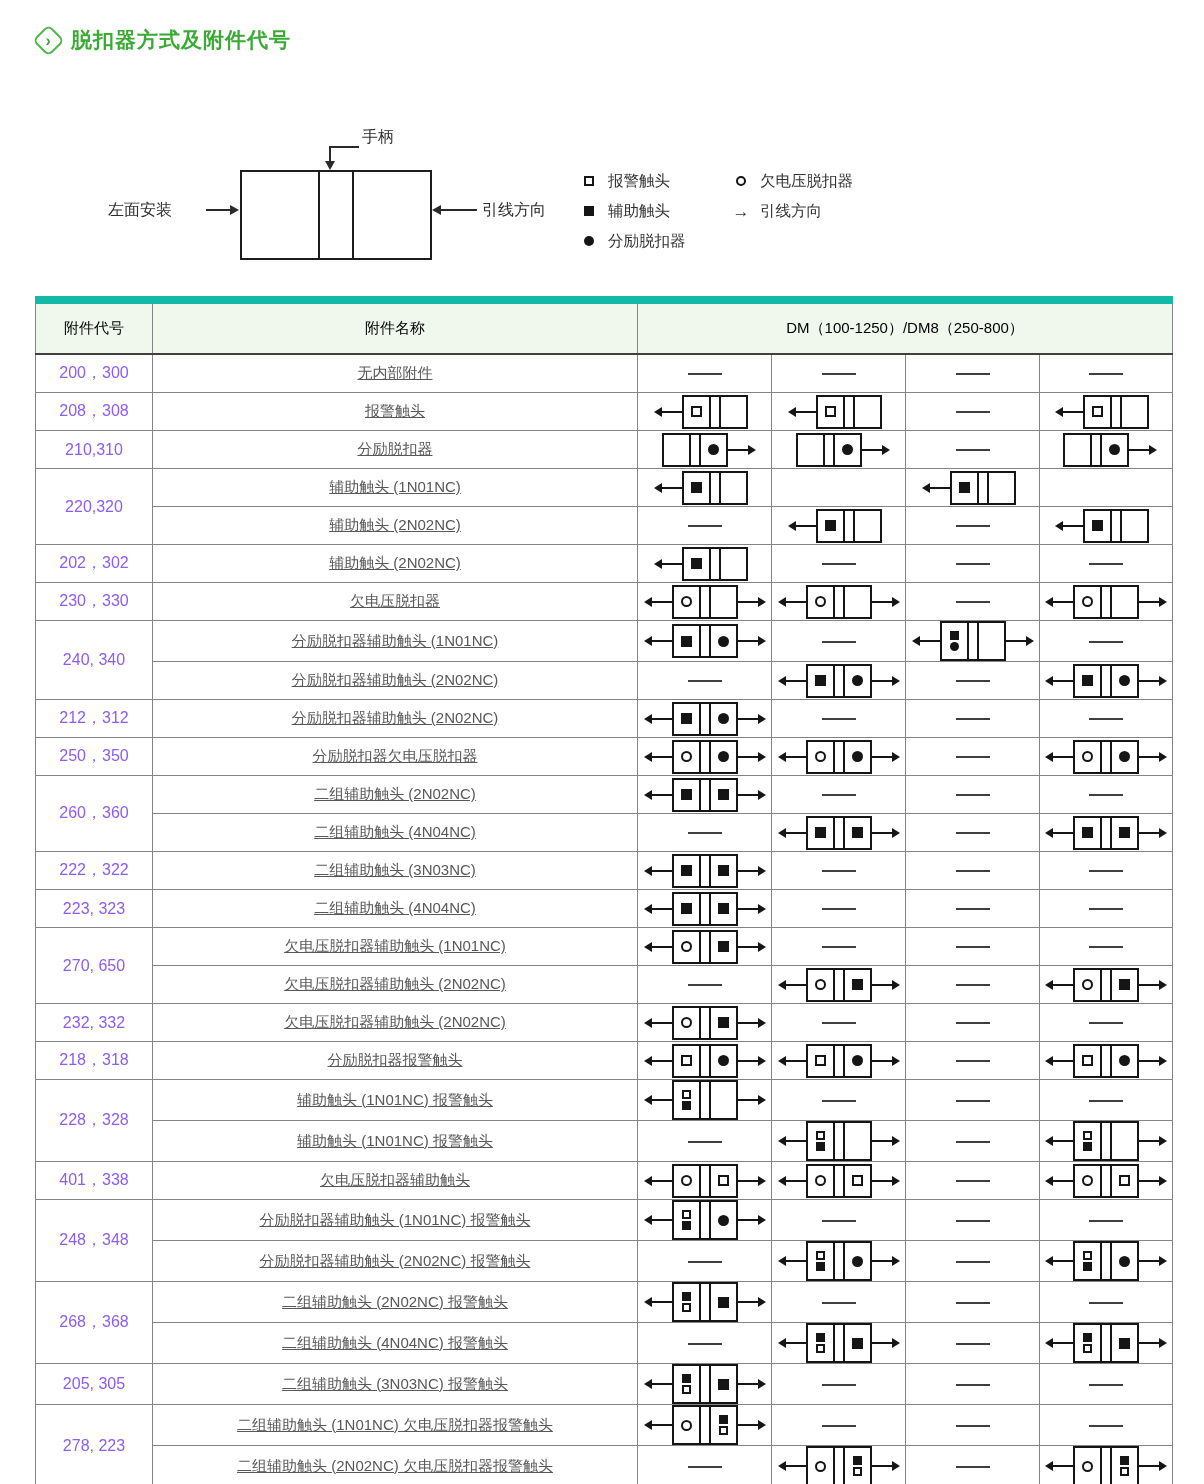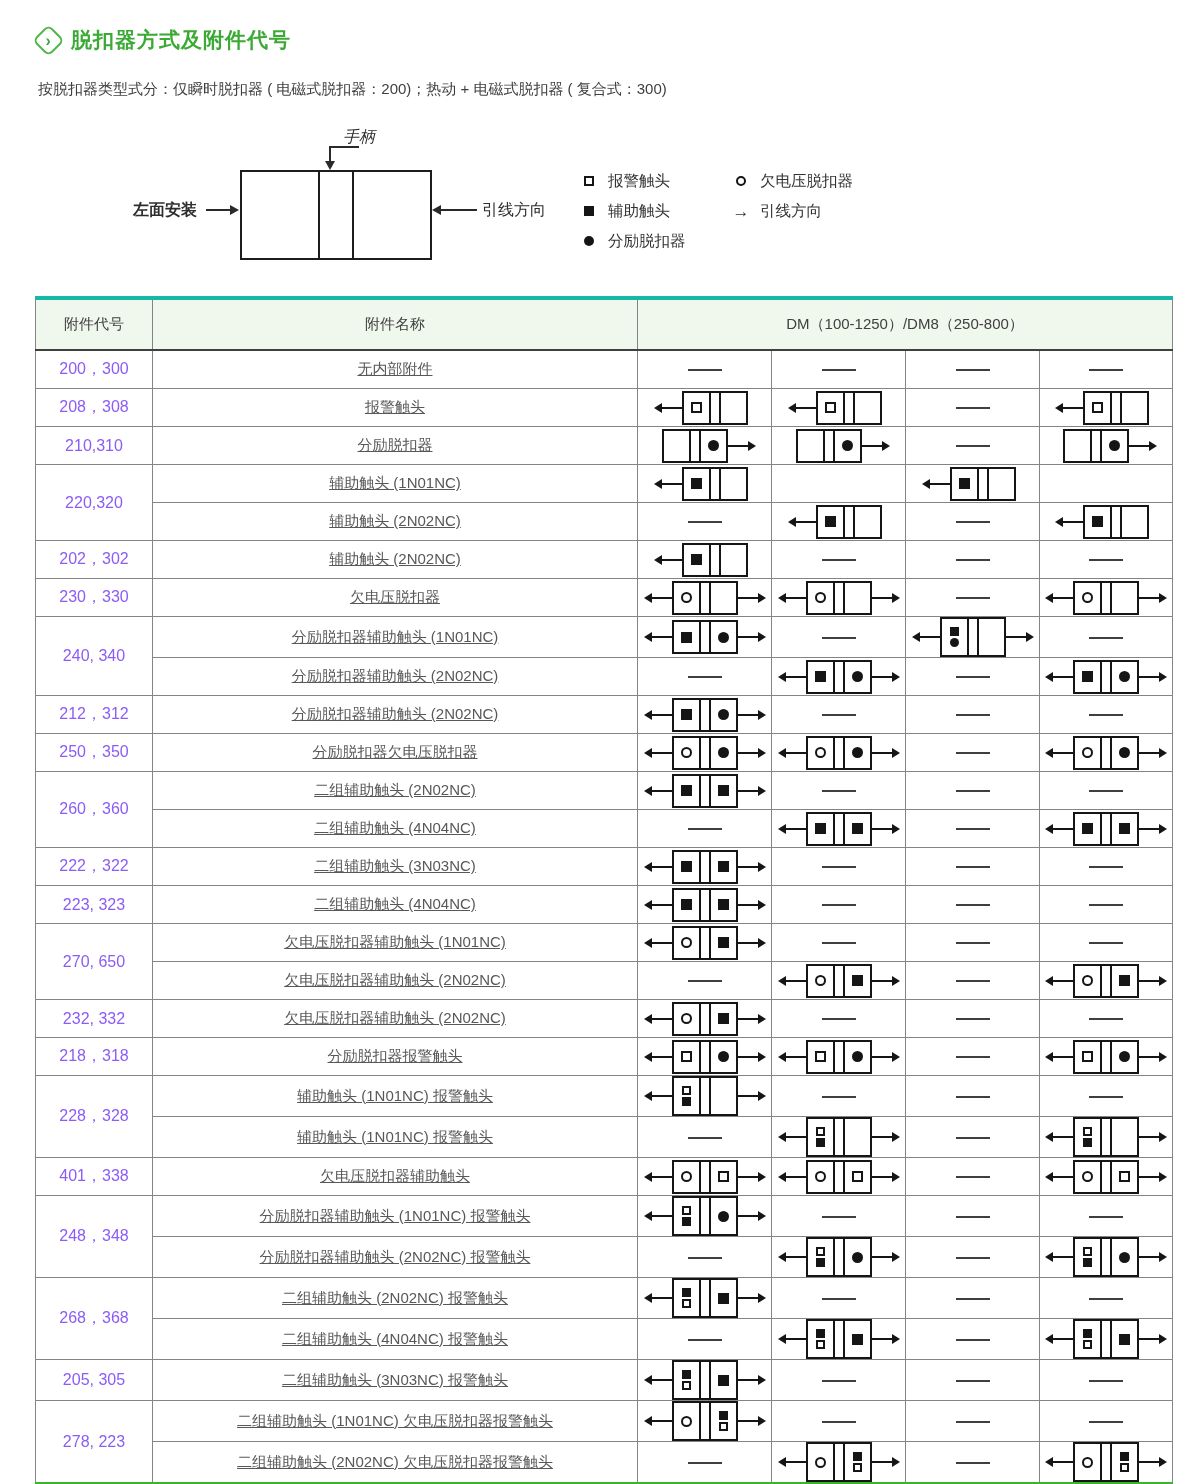--- a/index.html
+++ b/index.html
@@ -13,31 +13,31 @@
   .title-icon .chev{transform:rotate(-45deg);color:#3aaa35;font-size:16px;font-weight:bold;line-height:1;margin-left:1px;}
   .title{margin:0;font-size:21px;font-weight:bold;color:#3aaa35;letter-spacing:1px;}
   .subtitle{position:absolute;left:38px;top:80px;margin:0;font-size:15px;color:#3f3f3f;}
 
   
   .figure{position:absolute;left:0;top:122px;width:1204px;height:170px;}
   .bbox{position:absolute;left:240px;top:48px;width:188px;height:86px;border:2px solid #1c1c1c;background:#fff;}
   .bbox .iv{position:absolute;top:0;bottom:0;width:2px;background:#1c1c1c;}
   .bbox .iv1{left:76px;} .bbox .iv2{left:110px;}
   .lbl{position:absolute;font-size:16px;color:#2e2e2e;white-space:nowrap;}
-  .handle-lbl{left:343px;top:5px;font-style:italic;}
+  .handle-lbl{left:362px;top:5px;}
   .hline{position:absolute;height:2px;background:#2a2a2a;}
   .vline2{position:absolute;width:2px;background:#2a2a2a;}
   .handle-h{left:329px;top:24px;width:30px;}
   .handle-v{left:329px;top:24px;height:17px;}
   .tri{position:absolute;width:0;height:0;}
   .tri-down{border-left:5px solid transparent;border-right:5px solid transparent;border-top:9px solid #2a2a2a;}
   .tri-right{border-top:5px solid transparent;border-bottom:5px solid transparent;border-left:9px solid #2a2a2a;}
   .tri-left{border-top:5px solid transparent;border-bottom:5px solid transparent;border-right:9px solid #2a2a2a;}
   .handle-tip{left:325px;top:39px;}
-  .left-lbl{left:133px;top:78px;font-weight:bold;}
+  .left-lbl{left:108px;top:78px;}
   .left-arrow-line{left:206px;top:87px;width:25px;}
   .left-arrow-tip{left:230px;top:83px;}
   .right-lbl{left:482px;top:78px;}
   .right-arrow-line{left:441px;top:87px;width:36px;}
   .right-arrow-tip{left:432px;top:83px;}
 
   
   .legend{position:absolute;left:583px;top:44px;display:flex;}
   .lcol{width:152px;} .lcol2{width:auto;}
   .litem{display:flex;align-items:center;gap:13px;height:30px;font-size:15.5px;color:#333;white-space:nowrap;}
@@ -51,22 +51,22 @@
   .ci-open{width:11px;height:11px;border:2px solid #151515;border-radius:50%;background:#fff;}
   .ci-fill{width:11px;height:11px;background:#151515;border-radius:50%;}
   .legend .sq-open,.legend .ci-open{width:10px;height:10px;}
   .legend .sq-fill,.legend .ci-fill{width:10px;height:10px;}
   .s.sm{width:9px;height:9px;}
 
   
   table.acc{position:absolute;left:35px;top:296px;width:1137px;border-collapse:collapse;table-layout:fixed;
     border-bottom:3px solid #3cb42d;}
   table.acc th,table.acc td{border:1px solid #848484;text-align:center;vertical-align:middle;padding:0;}
-  table.acc thead th{background:#f0f7ec;border-top:4px solid #14b8a6;border-bottom:2px solid #3f3f3f;
-    font-weight:normal;font-size:15px;color:#404040;height:49px;}
+  table.acc thead th{background:#f0f7ec;border-top:8px solid #14b8a6;border-bottom:2px solid #3f3f3f;
+    font-weight:normal;font-size:15px;color:#000000;height:49px;}
   table.acc tbody td{height:37px;background:#fff;}
   td.code{font-size:16px;color:#8b5cf6;}
   td.name{font-size:15px;color:#585858;text-decoration:underline;}
   .dash{display:inline-block;width:34px;height:2px;background:#3f3f3f;vertical-align:middle;}
 
   
   .diagram{display:inline-flex;align-items:center;vertical-align:middle;}
   .arr{position:relative;width:20px;height:2px;background:#151515;flex:none;}
   .arr-l::before{content:'';position:absolute;left:-8px;top:-4px;border-top:5px solid transparent;
     border-bottom:5px solid transparent;border-right:8px solid #151515;}
@@ -82,21 +82,20 @@
 
 <div class="page">
 
   <div class="title-row">
     <span class="title-icon">
         <span class="chev">›</span>
       </span>
     <h1 class="title">脱扣器方式及附件代号</h1>
   </div>
 
-  <p class="subtitle">按脱扣器类型式分：仅瞬时脱扣器 ( 电磁式脱扣器：200)；热动 + 电磁式脱扣器 ( 复合式：300)</p>
 
   <div class="figure">
     <div class="bbox">
       <span class="iv iv1"></span>
       <span class="iv iv2"></span>
     </div>
     <span class="lbl handle-lbl">手柄</span>
     <span class="hline handle-h"></span>
     <span class="vline2 handle-v"></span>
     <span class="tri tri-down handle-tip"></span>

